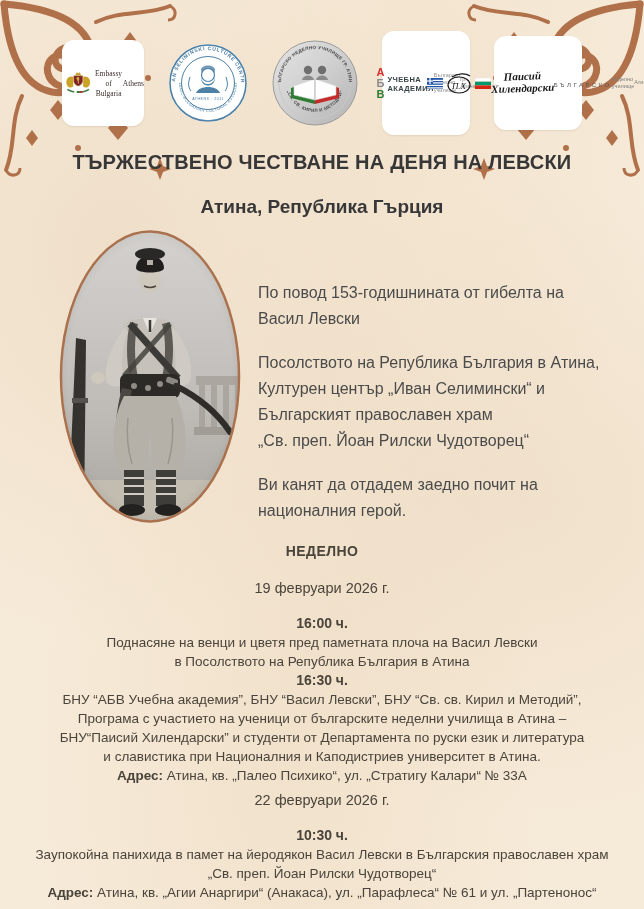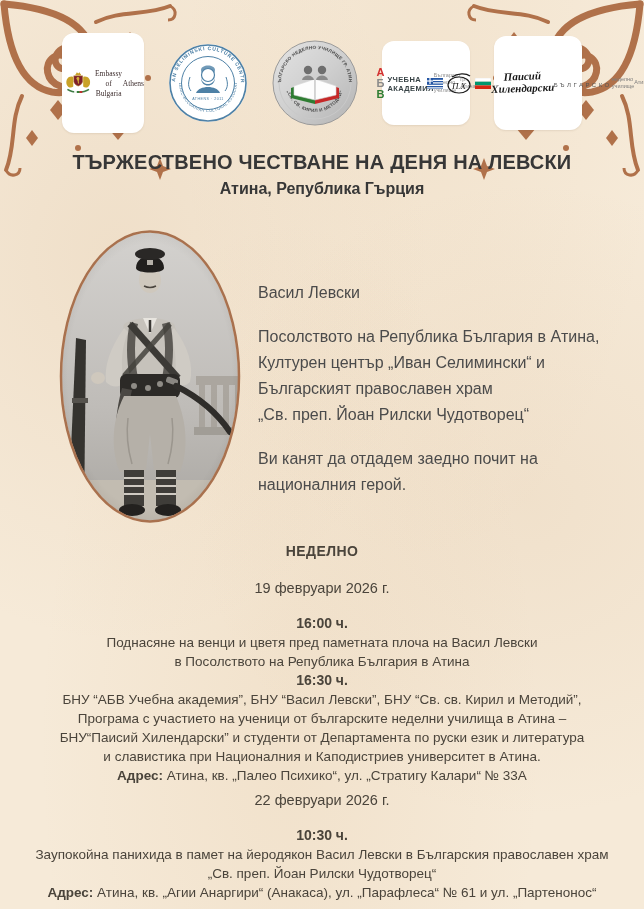--- a/index.html
+++ b/index.html
@@ -14,37 +14,37 @@
       #f6ead8;
   }
   .corner{position:absolute;top:0;width:190px;height:190px;}
   .corner.left{left:0;}
   .corner.right{right:0;transform:scaleX(-1);}
 
   .logos{position:absolute;top:34px;left:62px;right:62px;height:98px;
     display:flex;justify-content:space-between;align-items:center;}
   .logo-card{background:#fff;border-radius:12px;box-shadow:0 1px 2px rgba(90,60,30,0.10);
     display:flex;flex-direction:row;align-items:center;justify-content:center;}
-  .embassy{width:82px;height:100px;}
+  .embassy{width:82px;height:86px;}
   .caption-serif{font-family:"Liberation Serif", serif;font-size:7.5px;color:#3e2e2e;
     text-align:center;line-height:1.3;margin-top:2px;}
-  .abv-card{width:88px;height:84px;}
+  .abv-card{width:88px;height:104px;}
   .paisiy-card{width:88px;height:90px;padding:2px 0;}
   .abv-letters{font-weight:bold;font-size:11px;letter-spacing:3px;line-height:1;}
   .abv-name{font-weight:bold;font-size:7.5px;color:#374245;letter-spacing:.4px;margin-top:2px;}
   .abv-sub{font-size:5.5px;color:#8d8d8d;line-height:1.35;}
   .paisiy-flags{display:flex;align-items:center;gap:3px;}
   .paisiy-script{font-family:"Liberation Serif", serif;font-style:italic;font-weight:bold;
     font-size:11px;color:#171717;line-height:1.05;transform:rotate(-2deg);text-align:center;}
   .paisiy-sub1{font-size:6px;color:#555;letter-spacing:2.5px;margin-top:3px;}
   .paisiy-sub2{font-size:5.5px;color:#7d7d7d;line-height:1.3;}
 
   .title{position:absolute;top:151px;left:0;right:0;text-align:center;color:#373737;}
   .title .l1{font-size:20px;font-weight:bold;letter-spacing:.2px;}
-  .title .l2{font-size:16px;font-weight:bold;margin-top:6px;}
+  .title .l2{font-size:19px;font-weight:bold;margin-top:22px;}
 
   .intro{position:absolute;top:228px;left:58px;display:flex;}
   .portrait{width:184px;height:297px;flex:none;}
   .intro-text{margin-left:16px;padding-top:52px;font-size:16px;line-height:26px;color:#4b4b4b;}
   .intro-text .para{margin-bottom:18px;}
   .iline{white-space:nowrap;}
 
   .program{position:absolute;top:542px;left:20px;right:20px;text-align:center;
     color:#4a443b;font-size:13.5px;line-height:19px;}
   .pline{white-space:nowrap;}
@@ -314,20 +314,21 @@
           <path d="M118,158 C142,170 160,186 172,204" stroke="#2f2d2a" stroke-width="6" fill="none" stroke-linecap="round"></path>
           <ellipse cx="40" cy="150" rx="7" ry="6" fill="#cfc8bd"></ellipse>
         </g>
         <rect x="0" y="0" width="184" height="297" fill="url(#vigG)"></rect>
       </g>
       <ellipse cx="92" cy="148.5" rx="89" ry="145" fill="none" stroke="#a9714e" stroke-width="2.5"></ellipse>
     </svg>
 
     <div class="intro-text">
       <div class="para">
+        <div class="iline">По повод 153-годишнината от гибелта на</div>
         <div class="iline">Васил Левски</div>
       </div>
       <div class="para">
         <div class="iline">Посолството на Република България в Атина,</div>
         <div class="iline">Културен център „Иван Селимински“ и</div>
         <div class="iline">Българският православен храм</div>
         <div class="iline">„Св. преп. Йоан Рилски Чудотворец“</div>
       </div>
       <div class="para">
         <div class="iline">Ви канят да отдадем заедно почит на</div>

